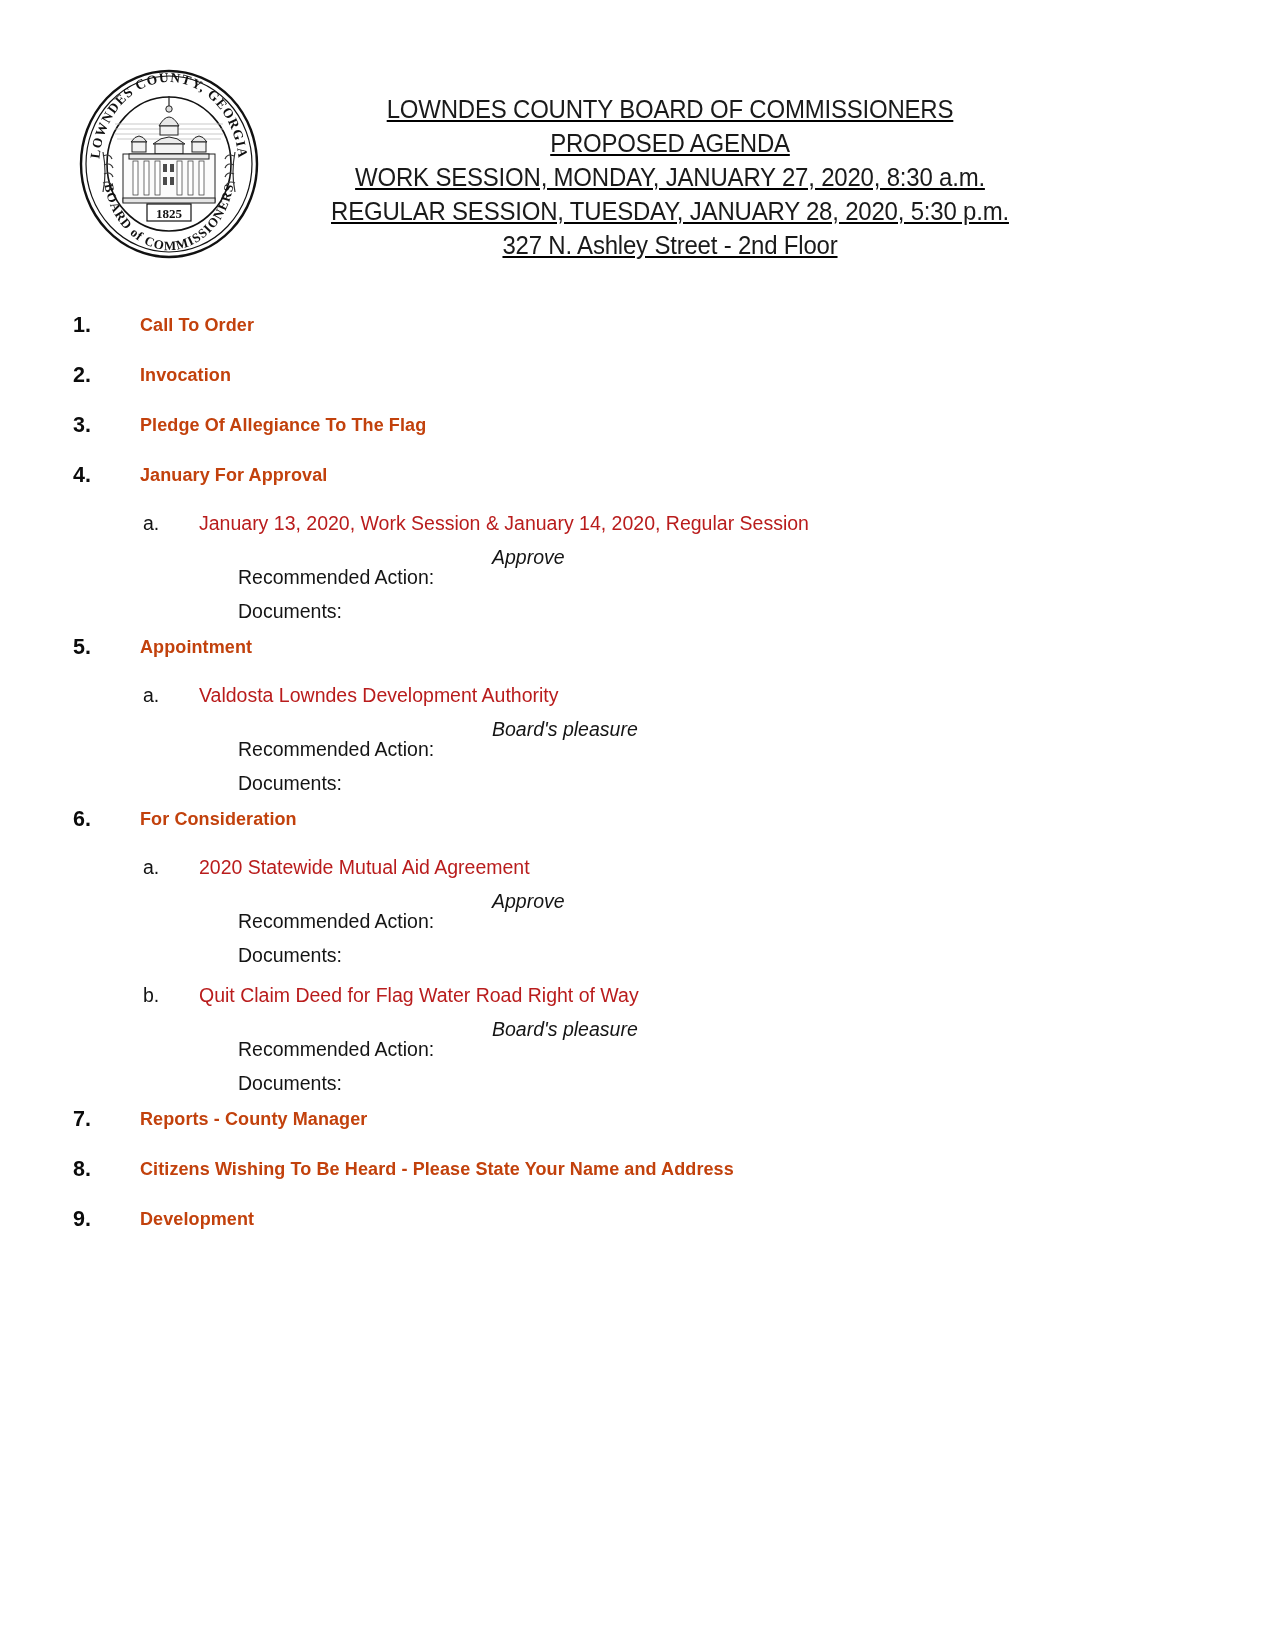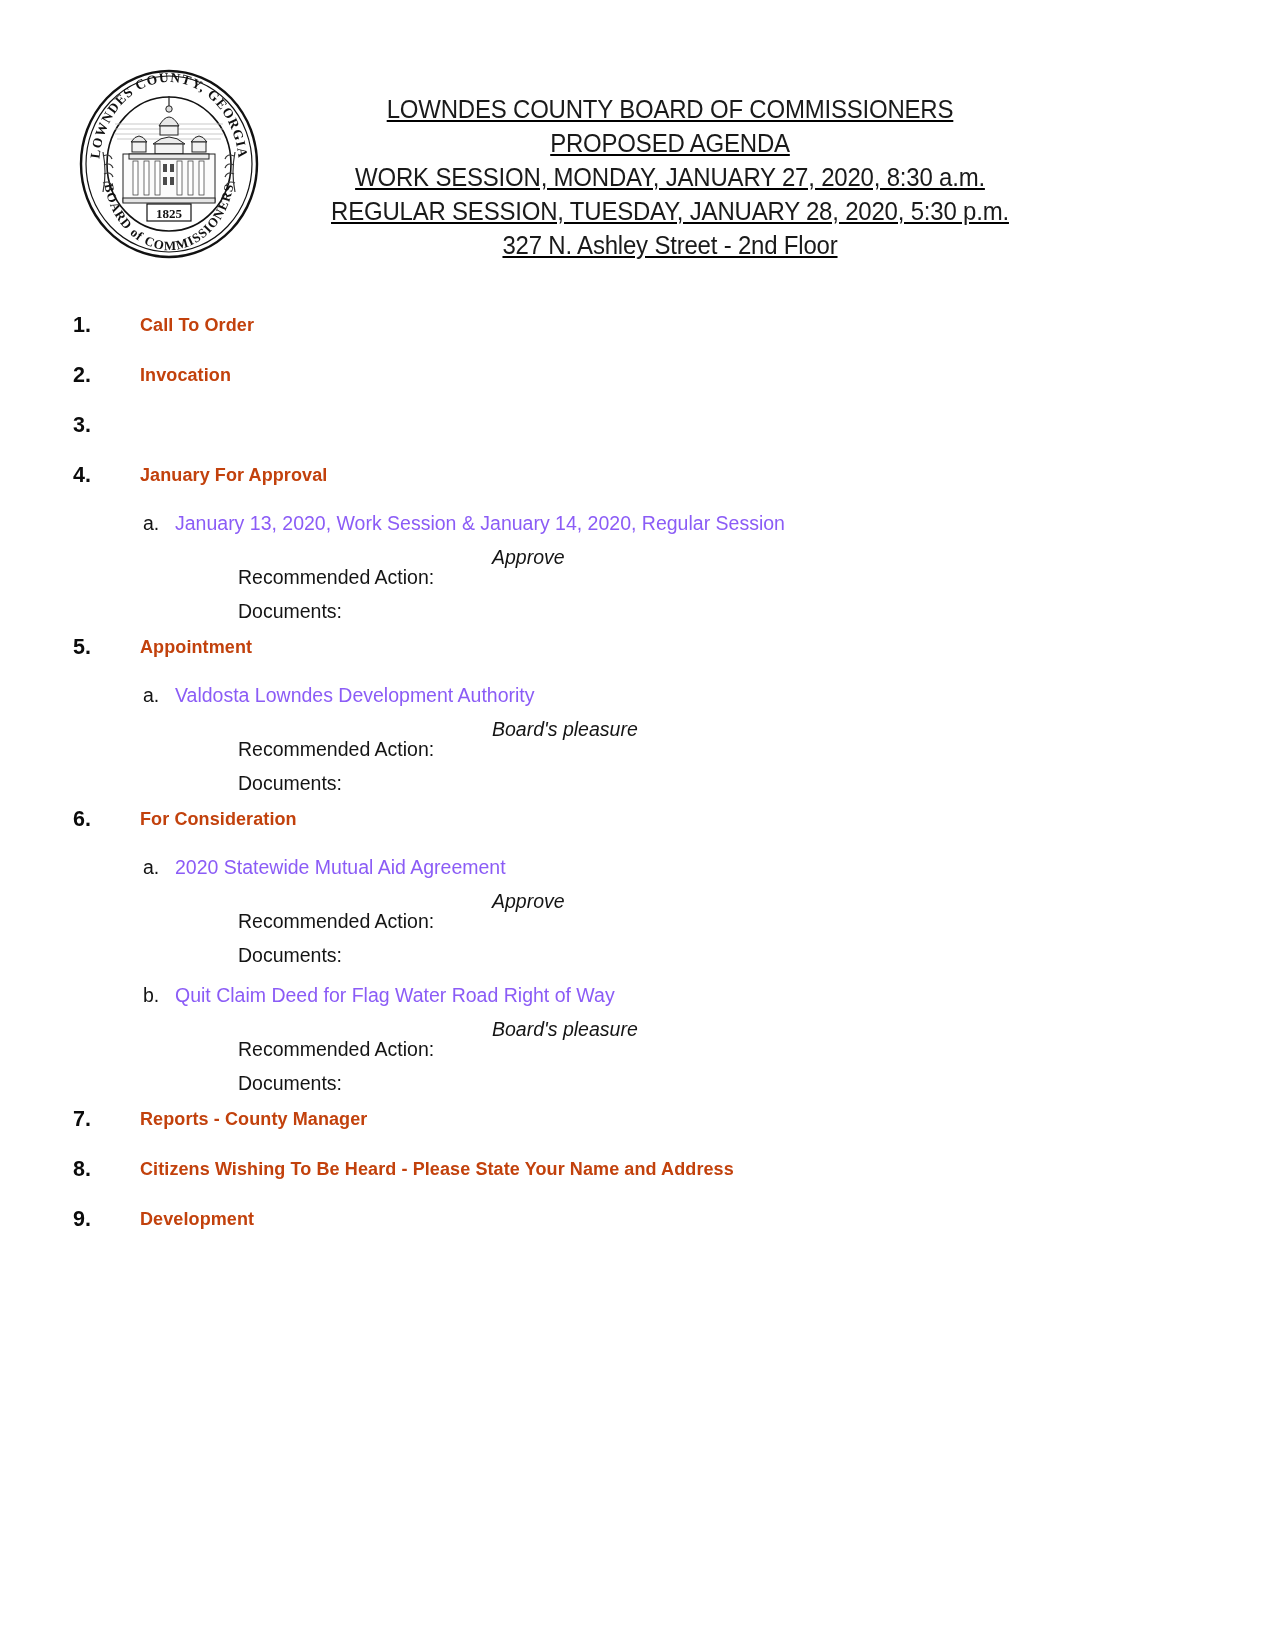--- a/index.html
+++ b/index.html
@@ -114,25 +114,25 @@
   .sub-letter {
     position: absolute;
     left: 143px;
     top: 0;
     font-size: 19.5px;
     color: #141414;
   }
 
   .sub-title {
     position: absolute;
-    left: 175px;
+    left: 199px;
     top: 0;
     font-size: 19.5px;
     white-space: nowrap;
-    color: #8b5cf6;
+    color: #b91c1c;
   }
 
   .sub-detail-label {
     position: absolute;
     left: 238px;
     top: 0;
     font-size: 19.5px;
     white-space: nowrap;
     color: #141414;
     margin-top: 20px;
@@ -257,20 +257,21 @@
     <div class="item">
       <div class="item-head">
         <span class="item-num">2.</span>
         <span class="item-title">Invocation</span>
       </div>
     </div>
 
     <div class="item">
       <div class="item-head">
         <span class="item-num">3.</span>
+        <span class="item-title">Pledge Of Allegiance To The Flag</span>
       </div>
     </div>
 
     <div class="item">
       <div class="item-head">
         <span class="item-num">4.</span>
         <span class="item-title">January For Approval</span>
       </div>
       <div class="spacer-6"></div>
       <div class="subitem">

